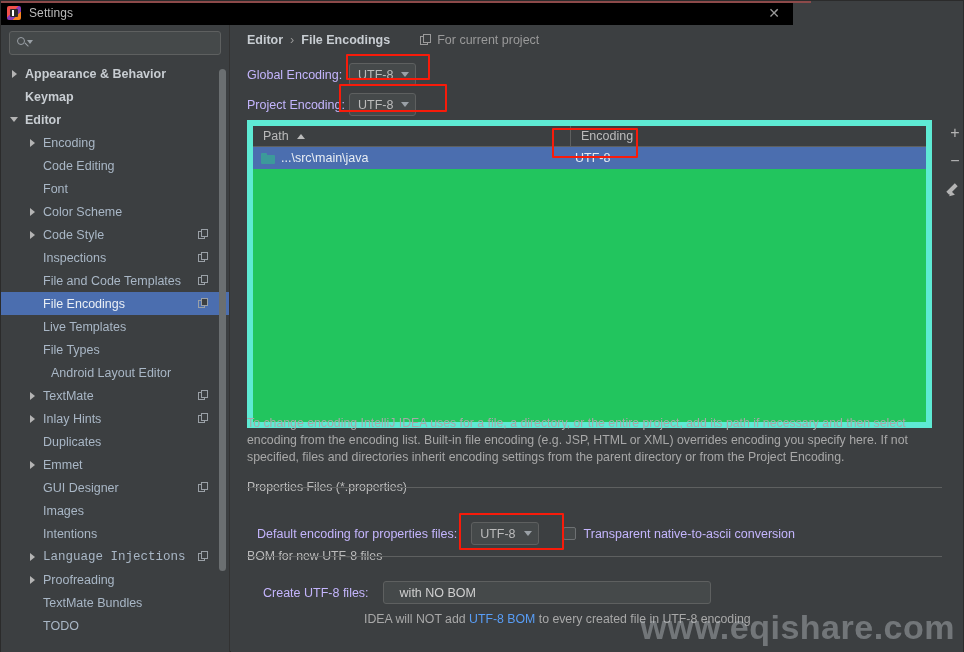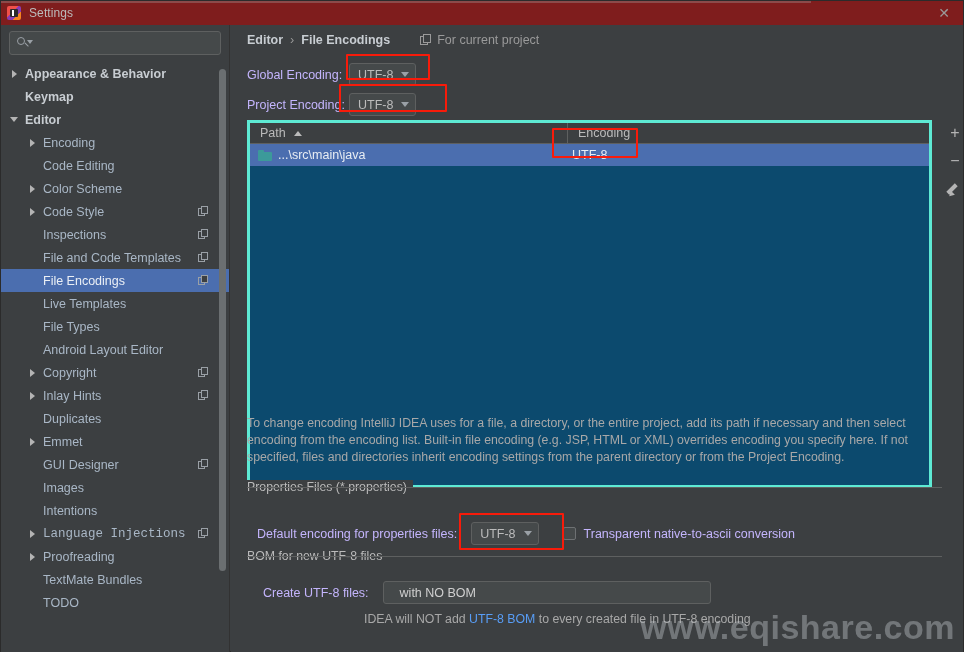--- a/index.html
+++ b/index.html
@@ -11,22 +11,22 @@
   }
   #app {
     position: relative;
     width: 964px; height: 652px;
     background: #3c3f41;
     border: 1px solid #2b2b2b;
   }
 
   
   .titlebar {
-    position: absolute; left: 0; top: 0; width: 962px; height: 24px;
-    background: #7f1d1d;
+    position: absolute; left: 0; top: 0; width: 792px; height: 24px;
+    background: #000000;
     display: flex; align-items: center;
   }
   .tb-accent {
     position: absolute; left: 0; top: 0; width: 810px; height: 2px;
     background: #8c4a4a;
   }
   .tb-icon {
     position: relative; width: 14px; height: 14px; margin-left: 6px;
     border-radius: 2px; overflow: hidden;
     background: linear-gradient(135deg, #f0504a 0%, #f0504a 40%, #8a3cb4 41%, #8a3cb4 70%, #f58220 71%, #f58220 100%);
@@ -157,22 +157,22 @@
     width: 0; height: 0; margin-left: 8px;
     border-left: 4px solid transparent; border-right: 4px solid transparent;
     border-top: 5px solid #9aa0a6;
   }
   .hl {
     position: absolute; border: 2px solid #f81b0a; border-radius: 1px; pointer-events: none;
   }
 
   
   .table-panel {
-    position: absolute; left: 16px; top: 95px; width: 685px; height: 368px;
-    background: #0c4a6e; border: 3px solid #5eead4;
+    position: absolute; left: 16px; top: 95px; width: 685px; height: 308px;
+    background: #22c55e; border: 6px solid #5eead4;
   }
   .thead {
     height: 21px; background: #3c3f41; border-bottom: 1px solid #5e6060;
     display: flex; align-items: center; color: #bbbbbb; font-size: 12.5px;
   }
   .th-path { width: 318px; padding-left: 10px; display: flex; align-items: center; border-right: 1px solid #5e6060; height: 100%; }
   .th-enc { flex: 1; padding-left: 10px; display: flex; align-items: center; height: 100%; }
   .sort-asc {
     width: 0; height: 0; margin-left: 8px;
     border-left: 4px solid transparent; border-right: 4px solid transparent;
@@ -298,20 +298,26 @@
           <span style="margin-left: 4px;">Encoding</span>
         </div>
         <div class="tree-item" style="padding-left: 24px;">
           <span class="arrow-slot">
             <span class="arrow hidden"></span>
           </span>
           <span style="margin-left: 4px;">Code Editing</span>
         </div>
         <div class="tree-item" style="padding-left: 24px;">
           <span class="arrow-slot">
+            <span class="arrow hidden"></span>
+          </span>
+          <span style="margin-left: 4px;">Font</span>
+        </div>
+        <div class="tree-item" style="padding-left: 24px;">
+          <span class="arrow-slot">
             <span class="arrow"></span>
           </span>
           <span style="margin-left: 4px;">Color Scheme</span>
         </div>
         <div class="tree-item" style="padding-left: 24px;">
           <span class="arrow-slot">
             <span class="arrow"></span>
           </span>
           <span style="margin-left: 4px;">Code Style</span>
           <span class="copy-badge">
@@ -358,27 +364,27 @@
         <div class="tree-item" style="padding-left: 24px;">
           <span class="arrow-slot">
             <span class="arrow hidden"></span>
           </span>
           <span style="margin-left: 4px;">File Types</span>
         </div>
         <div class="tree-item" style="padding-left: 24px;">
           <span class="arrow-slot">
             <span class="arrow hidden"></span>
           </span>
-          <span style="margin-left: 4px;">Android Layout Editor</span>
-        </div>
-        <div class="tree-item" style="padding-left: 24px;">
-          <span class="arrow-slot">
-            <span class="arrow"></span>
-          </span>
-          <span style="margin-left: 4px;">Copyright</span>
+          <span style="margin-left: 12px;">Android Layout Editor</span>
+        </div>
+        <div class="tree-item" style="padding-left: 24px;">
+          <span class="arrow-slot">
+            <span class="arrow"></span>
+          </span>
+          <span style="margin-left: 4px;">TextMate</span>
           <span class="copy-badge">
             <s></s>
             <q></q>
           </span>
         </div>
         <div class="tree-item" style="padding-left: 24px;">
           <span class="arrow-slot">
             <span class="arrow"></span>
           </span>
           <span style="margin-left: 4px;">Inlay Hints</span>

